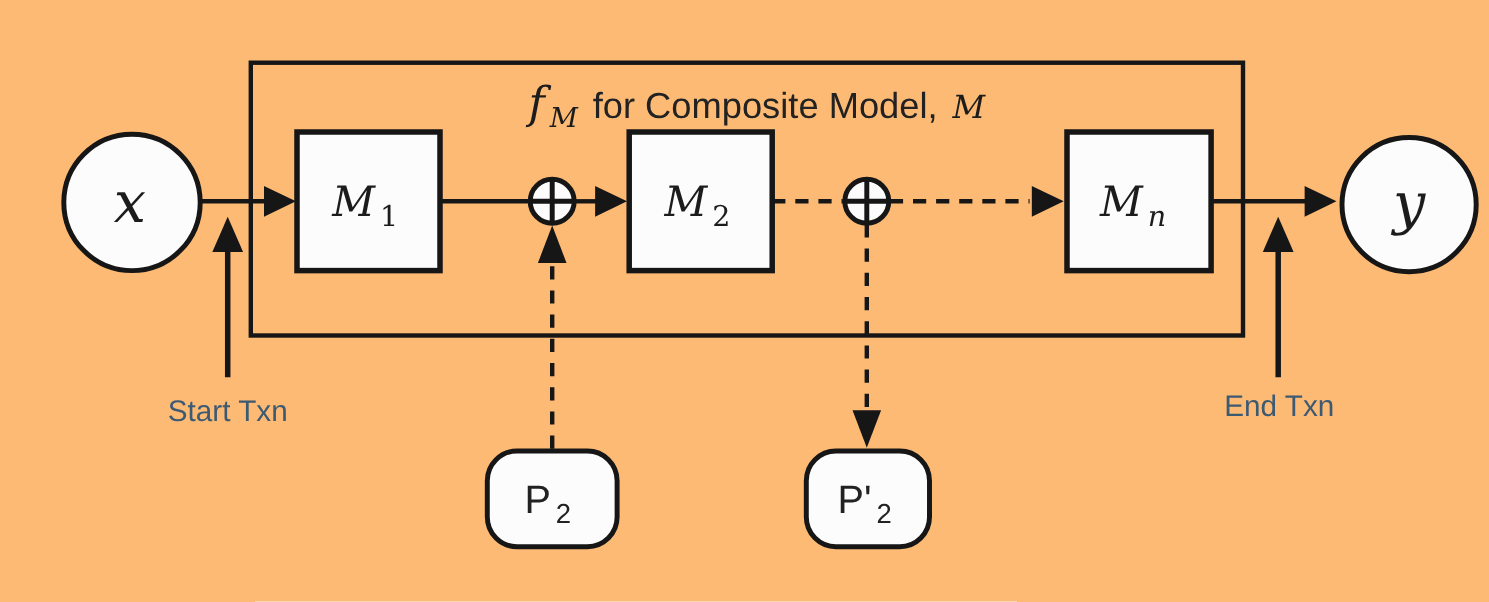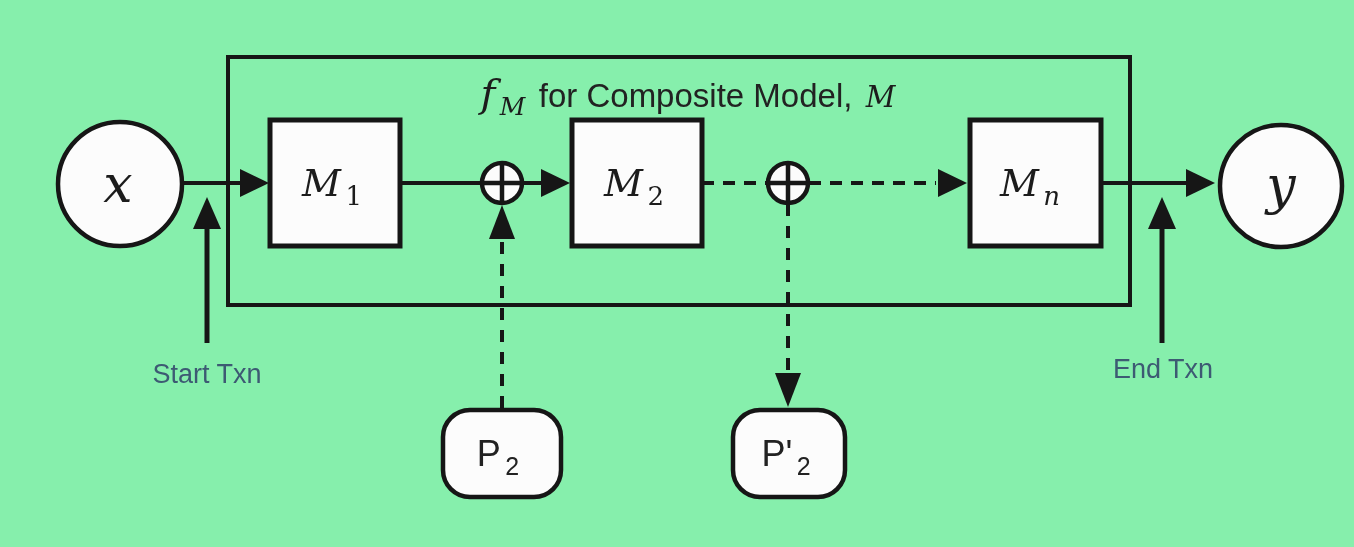--- a/index.html
+++ b/index.html
@@ -1,20 +1,20 @@
 <!DOCTYPE html>
 <html><head>
 <meta charset="utf-8">
 <style>
   html, body { margin: 0; padding: 0; background: #ffffff; }
   .canvas {
     position: relative;
     width: 1354px;
     height: 547px;
-    background: #86efac;
+    background: #fdba74;
     overflow: hidden;
     font-family: "Liberation Sans", sans-serif;
   }
   svg { display: block; }
   .stroke { stroke: #161616; fill: none; }
   .fillblk { fill: #161616; stroke: none; }
   .nodefill { fill: #fcfcfc; stroke: #161616; }
   .math {
     font-family: "DejaVu Serif", serif;
     font-style: italic;

